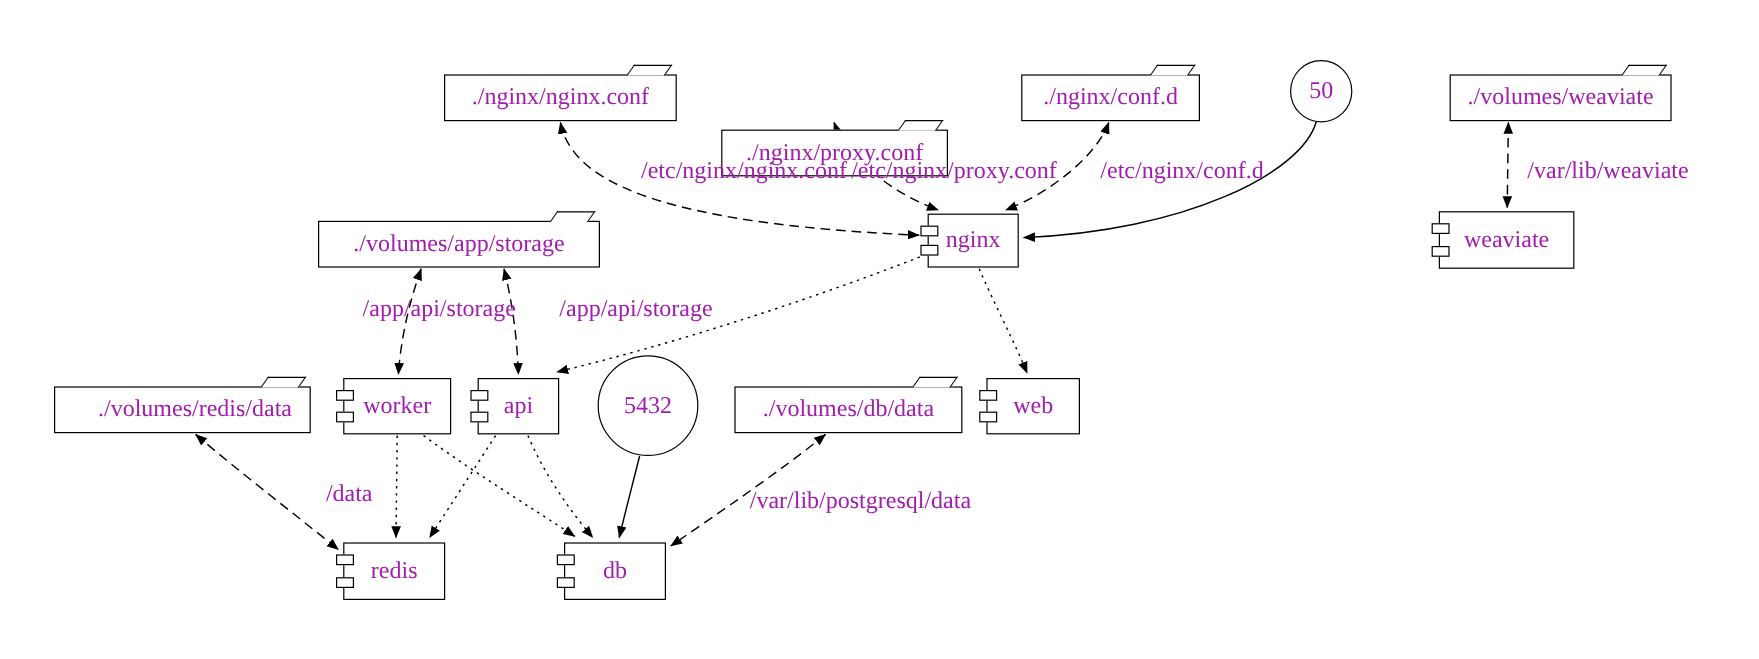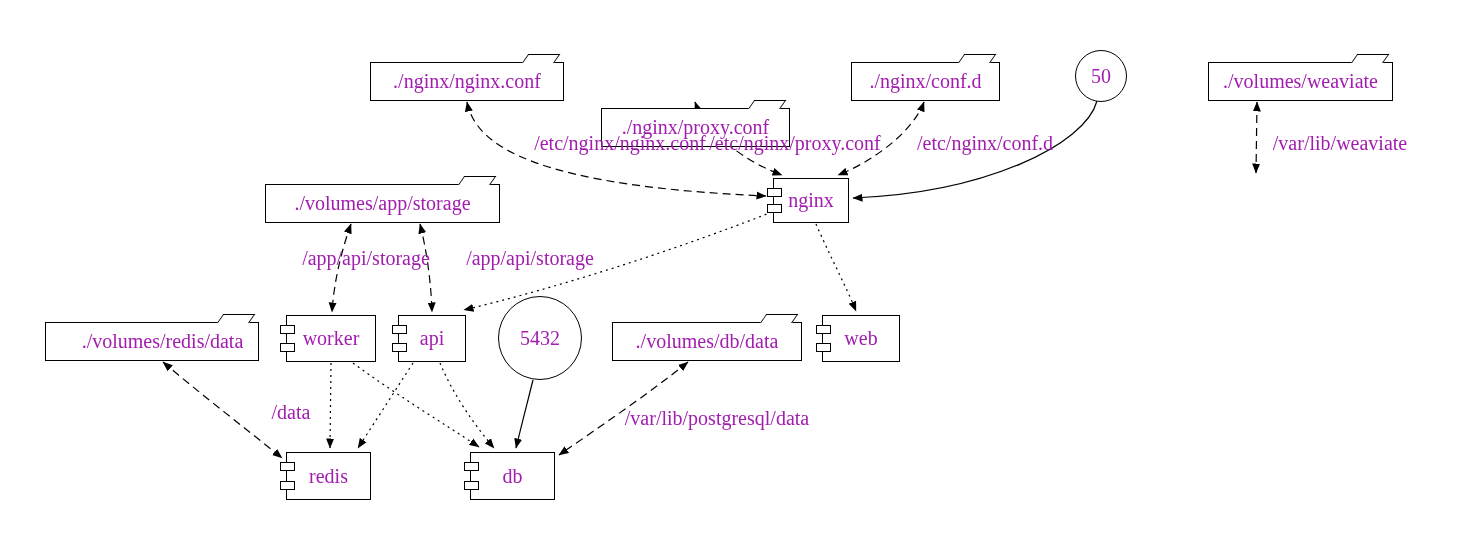--- a/index.html
+++ b/index.html
@@ -134,20 +134,23 @@
   <div class="node folder" id="n-volumes-weaviate">
     <span>./volumes/weaviate</span>
   </div>
 
   <div class="node folder" id="n-app-storage">
     <span>./volumes/app/storage</span>
   </div>
   <div class="node component" id="n-nginx">
     <span>nginx</span>
   </div>
+  <div class="node component" id="n-weaviate">
+    <span>weaviate</span>
+  </div>
 
   <div class="node folder" id="n-redis-data">
     <span>./volumes/redis/data</span>
   </div>
   <div class="node component" id="n-worker">
     <span>worker</span>
   </div>
   <div class="node component" id="n-api">
     <span>api</span>
   </div>

